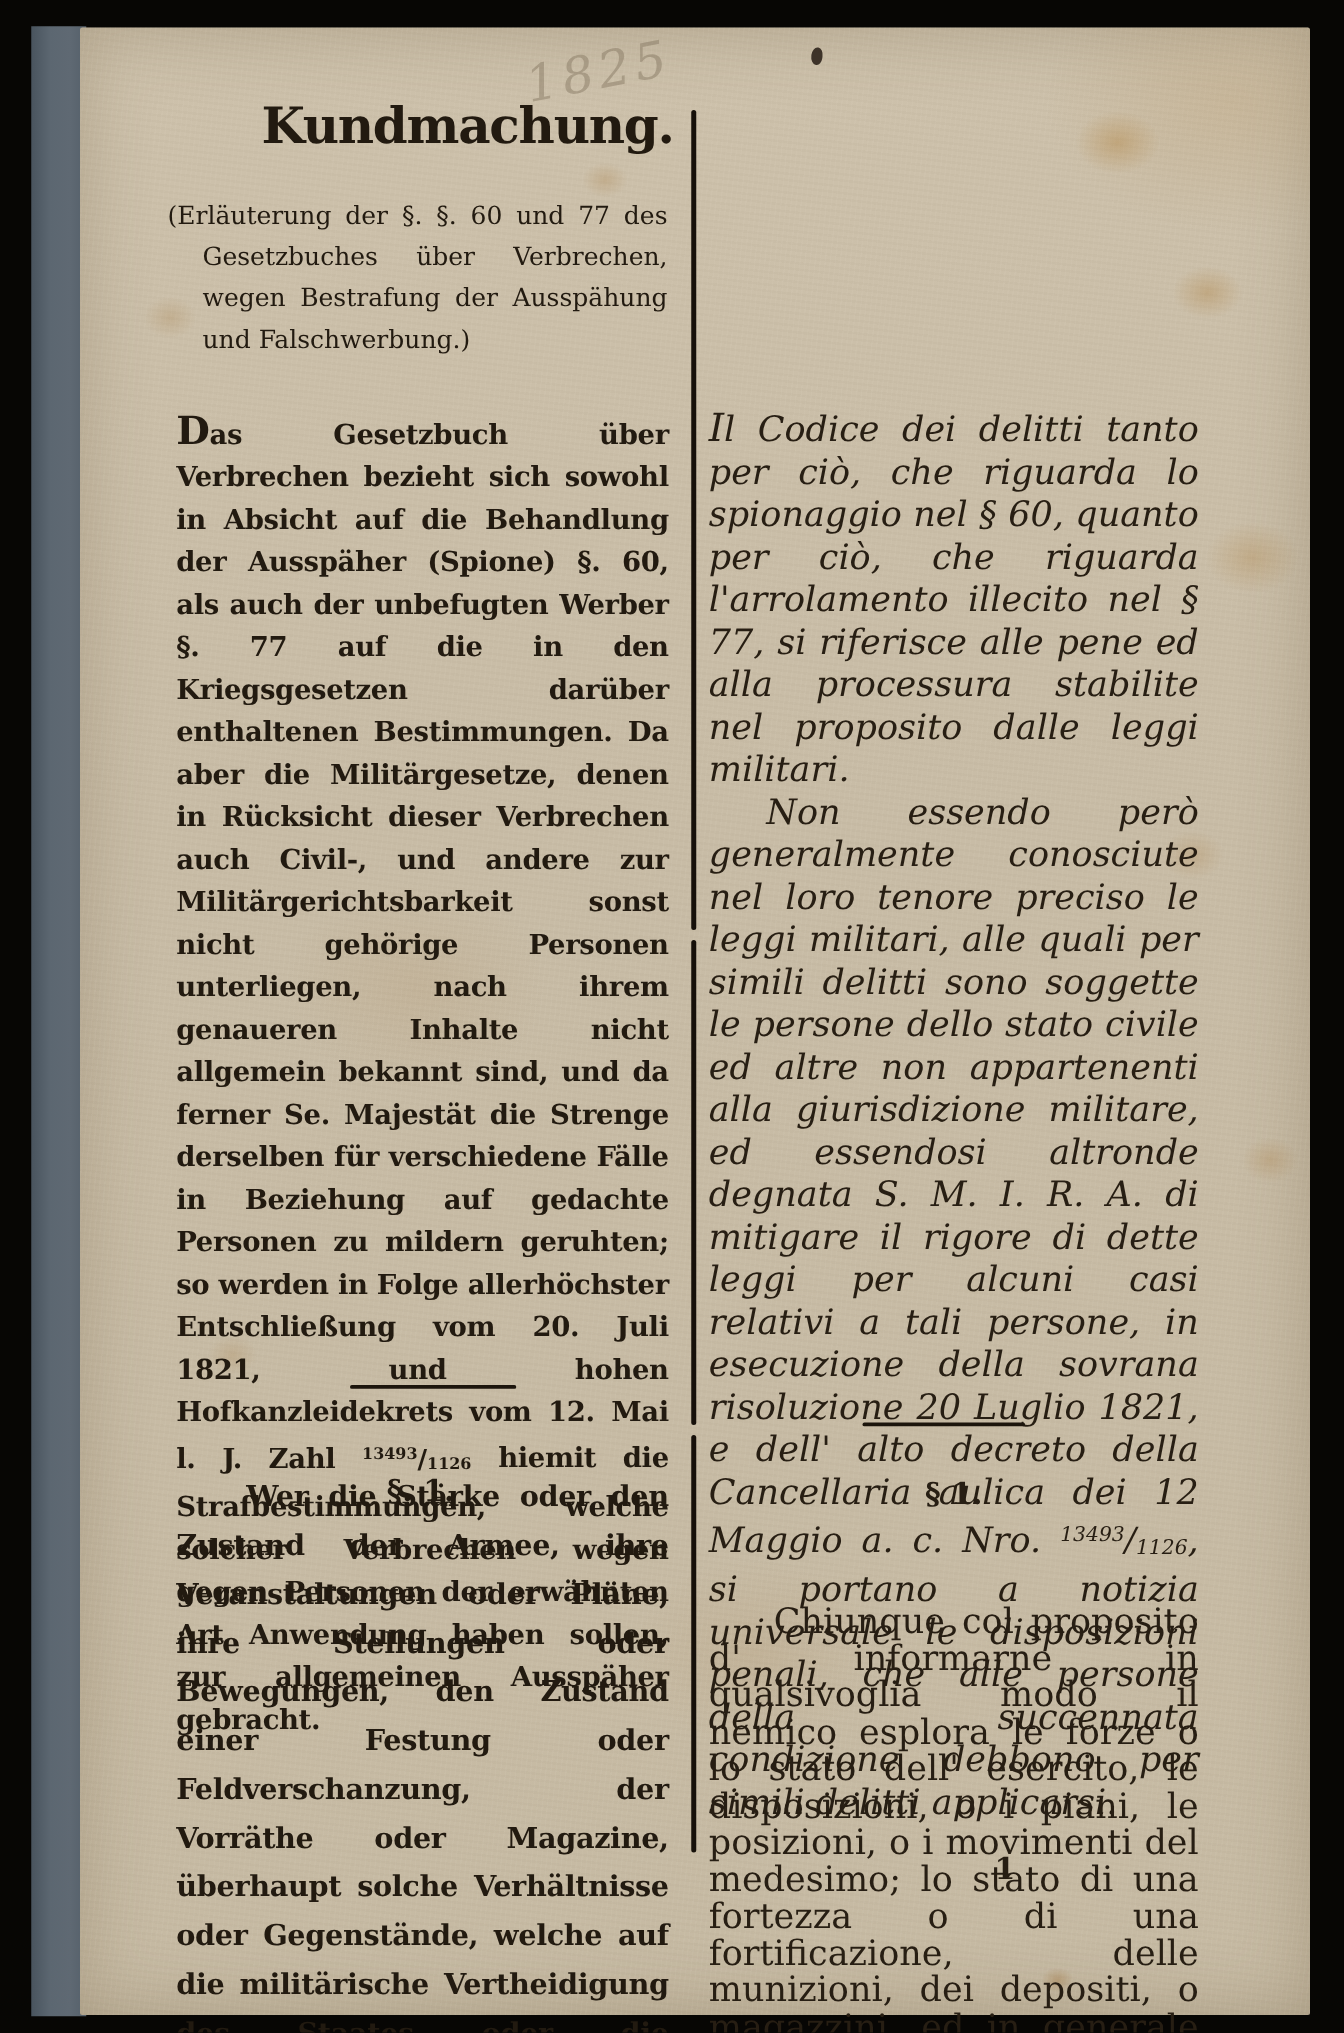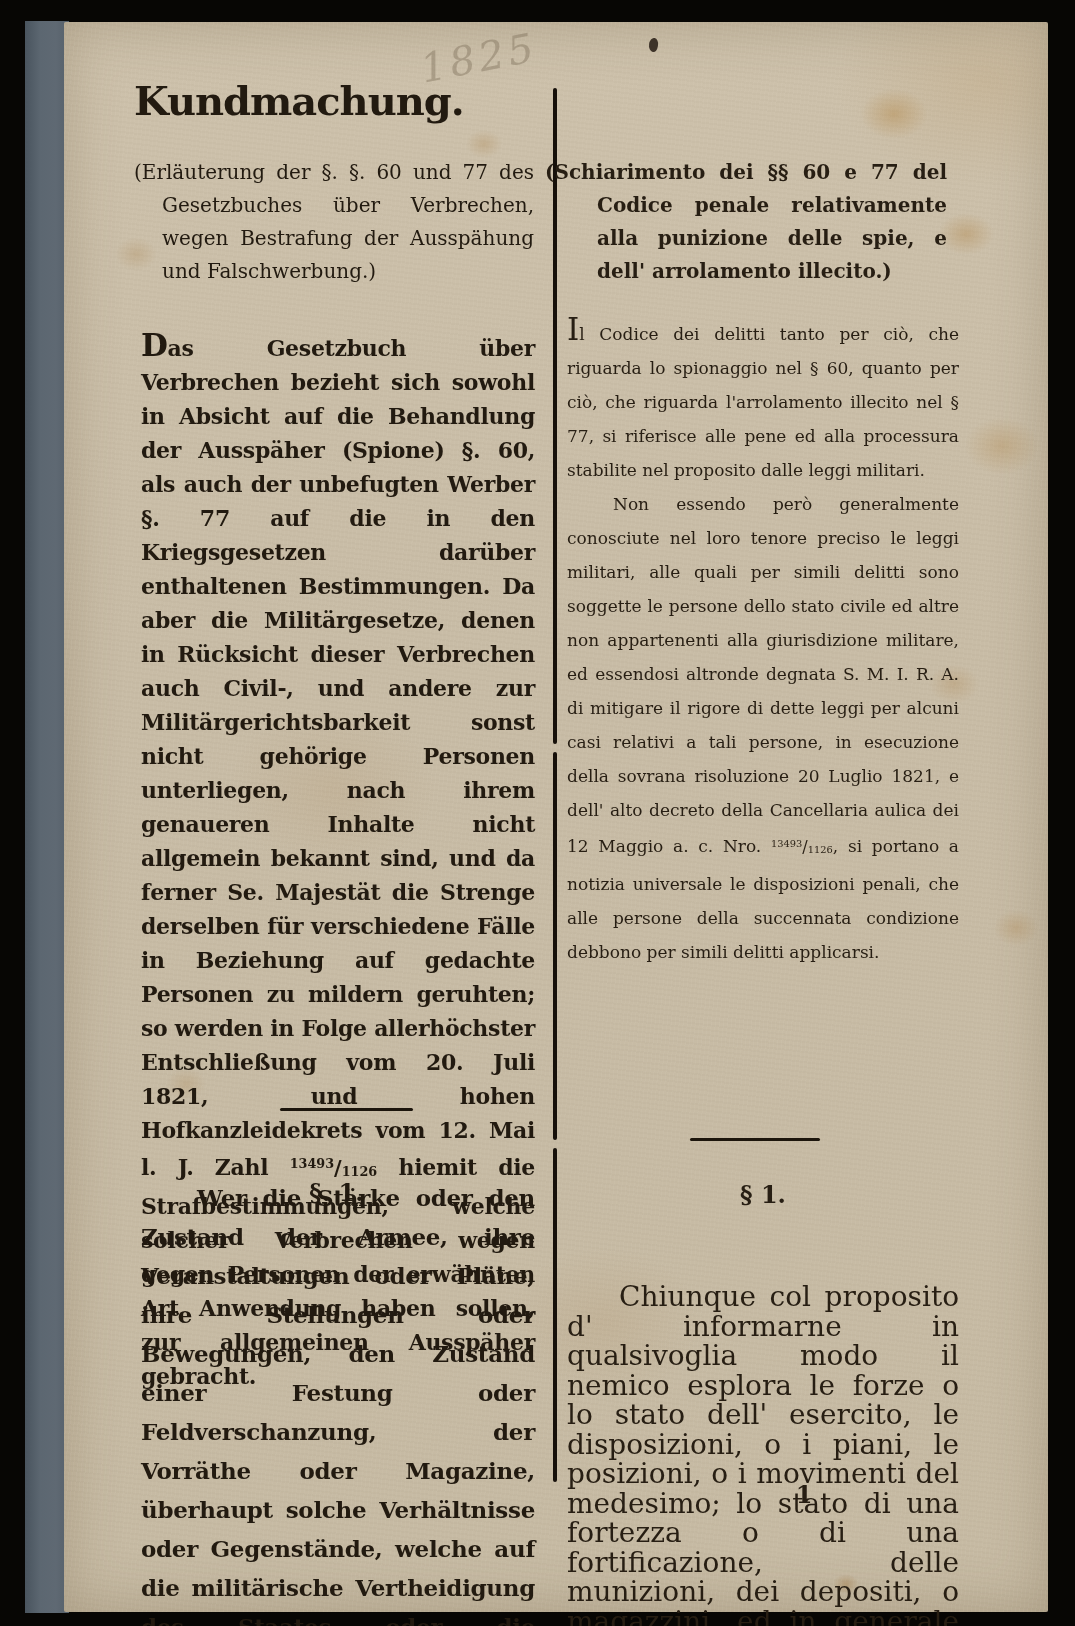--- a/index.html
+++ b/index.html
@@ -54,21 +54,21 @@
   .rule-seg{position:absolute;left:489px;width:4px;background:#16100a;border-radius:2px;}
   .seg1{top:66px;height:656px;}
   .seg2{top:730px;height:388px;}
   .seg3{top:1126px;height:334px;}
 
   .ink{color:#221a10;}
   .ink-it{color:#271e13;}
 
   .de-title{
     position:absolute;left:70px;top:56px;width:405px;
-    text-align:left;font-weight:bold;font-size:40px;line-height:46px;
+    text-align:right;font-weight:bold;font-size:40px;line-height:46px;
     letter-spacing:-1px;
   }
   .de-subtitle{
     position:absolute;left:70px;top:134px;width:400px;
     font-weight:normal;font-size:20px;line-height:33px;
     padding-left:28px;text-indent:-28px;box-sizing:border-box;
     text-align:justify;
   }
   .de-body{
     position:absolute;left:77px;top:306px;width:394px;
@@ -93,22 +93,22 @@
     text-align:center;font-weight:bold;font-size:43px;line-height:50px;
     letter-spacing:-1px;
   }
   .it-subtitle{
     position:absolute;left:481px;top:134px;width:402px;
     font-weight:bold;font-size:20px;line-height:33px;
     padding-left:52px;text-indent:-52px;box-sizing:border-box;
     text-align:justify;
   }
   .it-body{
-    position:absolute;left:503px;top:290px;width:392px;
-    font-size:17px;line-height:34px;text-align:justify;
+    position:absolute;left:503px;top:304px;width:392px;
+    font-size:28px;line-height:34px;text-align:justify;font-style:italic;
   }
   .it-body p{margin:0;}
   .it-p1::first-letter{font-size:31px;}
   .it-p2{text-indent:46px;}
   .it-divider{position:absolute;left:626px;top:1116px;width:130px;height:3px;background:#1c150c;border-radius:2px;}
   .it-s1-head{
     position:absolute;left:503px;top:1158px;width:392px;text-align:center;
     font-weight:bold;font-size:24px;
   }
   .it-s1-body{
@@ -153,21 +153,20 @@
       </p>
     </div>
 
     <div class="de-divider"></div>
 
     <div class="de-s1-head ink">§. 1.</div>
 
     <div class="de-s1-body ink">Wer die Stärke oder den Zustand der Armee, ihre Veranstaltungen oder Pläne, ihre Stellungen oder Bewegungen, den Zustand einer Festung oder Feldverschanzung, der Vorräthe oder Magazine, überhaupt solche Verhältnisse oder Gegenstände, welche auf die militärische Vertheidigung des Staates oder die Operationen der Armee Beziehung haben, in</div>
 
 
-    <div class="it-subtitle ink-it">(Schiarimento dei §§ 60 e 77 del Codice penale relativamente alla punizione delle spie, e dell' arrolamento illecito.)</div>
 
     <div class="it-body ink-it">
       <p class="it-p1">Il Codice dei delitti tanto per ciò, che riguarda lo spionaggio nel § 60, quanto per ciò, che riguarda l'arrolamento illecito nel § 77, si riferisce alle pene ed alla processura stabilite nel proposito dalle leggi militari.</p>
       <p class="it-p2">
         <span>Non essendo però generalmente conosciute nel loro tenore preciso le leggi militari, alle quali per simili delitti sono soggette le persone dello stato civile ed altre non appartenenti alla giurisdizione militare, ed essendosi altronde degnata S. M. I. R. A. di mitigare il rigore di dette leggi per alcuni casi relativi a tali persone, in esecuzione della sovrana risoluzione 20 Luglio 1821, e dell' alto decreto della Cancellaria aulica dei 12 Maggio a. c. Nro.</span>
         <span class="frac"><span class="num">13493</span><span class="slash">/</span><span class="den">1126</span></span><span>, si portano a notizia universale le disposizioni penali, che alle persone della succennata condizione debbono per simili delitti applicarsi.</span>
       </p>
     </div>
 
     <div class="it-divider"></div>

